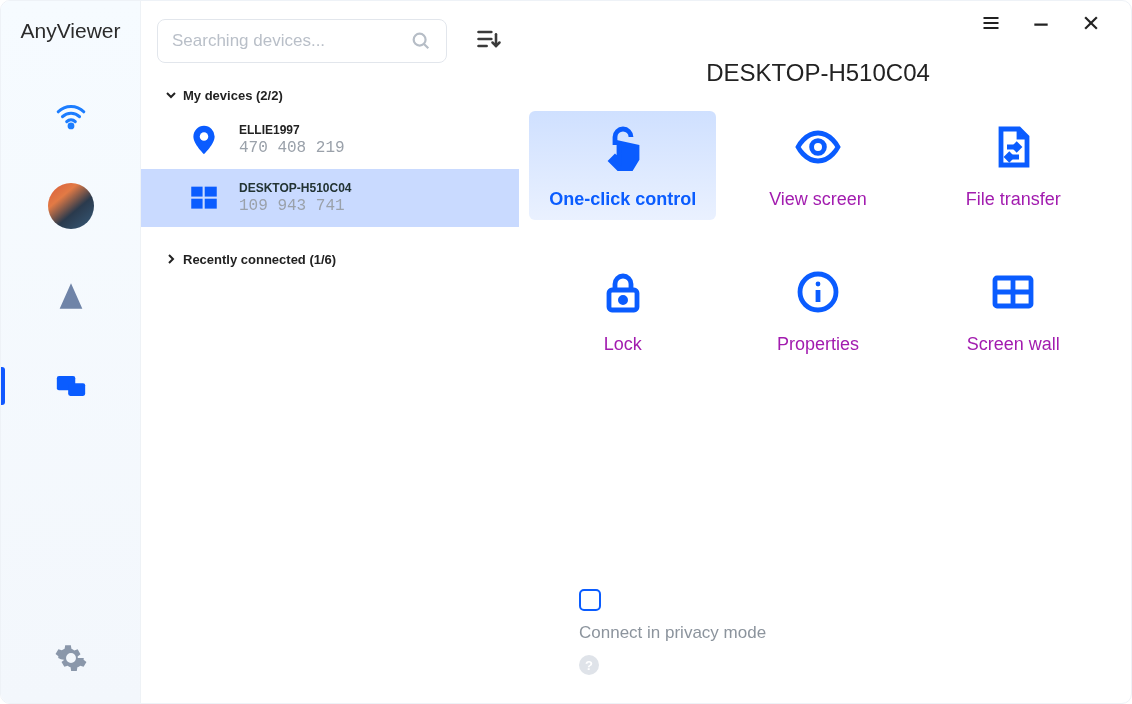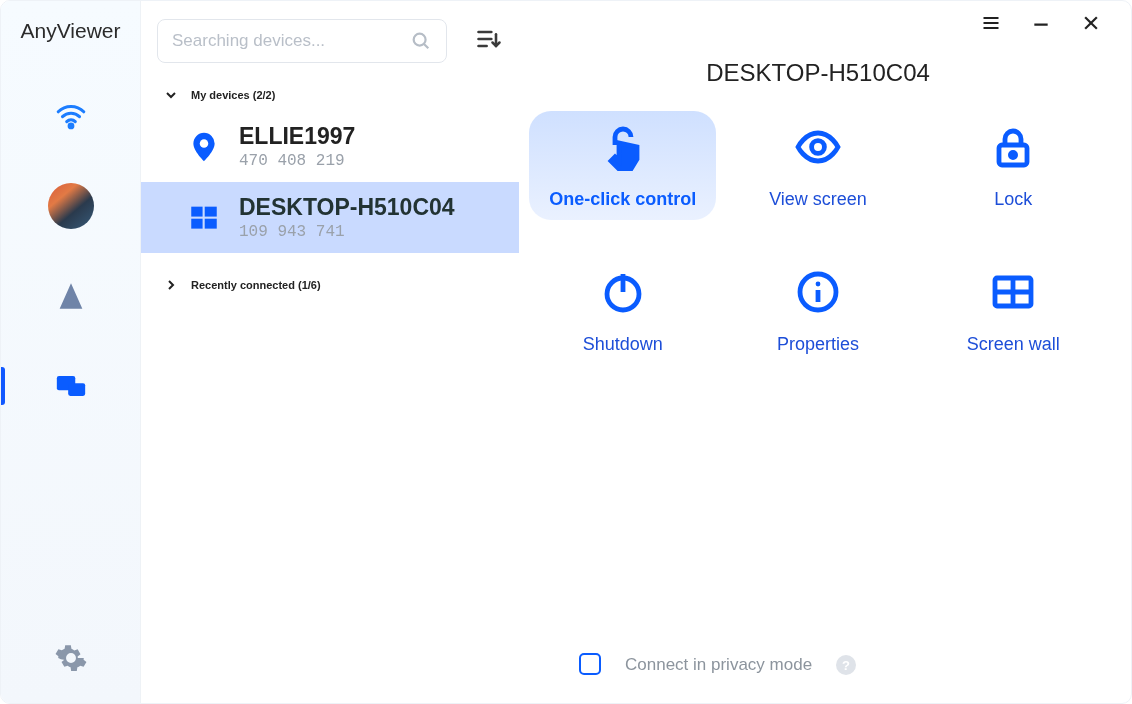--- a/index.html
+++ b/index.html
@@ -33,46 +33,46 @@
   .main { flex:1; display:flex; }
   .devices-col { width: 378px; padding: 18px 0 0 0; display:flex; flex-direction:column; }
   .search-row { display:flex; align-items:center; gap:28px; padding:0 16px; }
   .search-box { flex:1; display:flex; align-items:center; border:1px solid #e2e6ec; border-radius:8px; padding:0 14px; height:44px; color:#b0b6bf; }
   .search-box input { flex:1; border:none; outline:none; font-size:17px; color:#333; background:transparent; }
   .search-box input::placeholder { color:#b9bfc8; }
   .search-box .mag { width:22px; height:22px; }
   .sort-btn { cursor:pointer; }
   .sort-btn svg { width:28px; height:28px; }
 
-  .group-header { display:flex; align-items:center; gap:12px; padding:24px 22px 8px 22px; font-size:11px; font-weight:600; color:#222; cursor:pointer; }
+  .group-header { display:flex; align-items:center; gap:4px; padding:24px 22px 8px 22px; font-size:13px; font-weight:600; color:#222; cursor:pointer; }
   .chev { width:16px; height:16px; }
 
   .device-row { display:flex; align-items:center; gap:18px; padding:12px 0 12px 46px; cursor:pointer; }
   .device-row.selected { background:#c9daff; }
   .device-icon { width:34px; height:34px; display:flex; align-items:center; justify-content:center; }
-  .device-text .name { font-size:23px; font-weight:600; color:#222; }
+  .device-text .name { font-size:12px; font-weight:600; color:#222; }
   .device-row.selected .name { color:#233; }
   .device-text .id { font-size:16px; color:#9aa1aa; margin-top:2px;font-family:Liberation Mono, monospace; }
 
   
   .right-pane { flex:1; display:flex; flex-direction:column; padding:0 24px 0 10px; }
   .titlebar { height:48px; display:flex; justify-content:flex-end; align-items:center; gap:30px; padding-right:6px; }
   .titlebar .tb-btn { cursor:pointer; }
   .titlebar svg { width:20px; height:20px; }
   .device-title { font-size:24px; font-weight:500; color:#222; text-align:center; margin:10px 0 24px 0; }
 
   .action-grid { display:grid; grid-template-columns: repeat(3, 1fr); column-gap:8px; row-gap:36px; padding: 0 0 0 0; }
-  .action { display:flex; flex-direction:column; align-items:center; gap:16px; padding:10px 4px; border-radius:22px; cursor:pointer; }
+  .action { display:flex; flex-direction:column; align-items:center; gap:16px; padding:10px 4px; border-radius:6px; cursor:pointer; }
   .action.highlight { background:linear-gradient(180deg,#cfe0ff 0%,#eaf1ff 100%); }
   .action .ico { width:52px; height:52px; display:flex; align-items:center; justify-content:center; }
   .action .ico svg { width:48px; height:48px; stroke:#0a5cff; stroke-width:2.4; fill:none; }
-  .action .label { font-size:18px; color:#1d4ed8; font-weight:500; }
+  .action .label { font-size:18px; color:#a21caf; font-weight:500; }
   .action.highlight .label { color:#0a5cff; font-weight:600; }
 
-  .privacy-row { margin-top:auto; display:flex; align-items:flex-end; gap:24px; padding: 10px 0 28px 50px; color:#8c949d; font-size:17px; }
+  .privacy-row { margin-top:auto; display:flex; align-items:flex-start; gap:12px; padding: 10px 0 28px 50px; color:#8c949d; font-size:17px;flex-direction:column; }
   .checkbox { width:22px; height:22px; border:2px solid #0a5cff; border-radius:5px; cursor:pointer; }
   .help-badge { width:20px; height:20px; border-radius:50%; background:#dfe3e9; color:#fff; display:flex; align-items:center; justify-content:center; font-size:13px; font-weight:700; }
 </style>
 </head>
 <body>
 
 <div class="app">
 
   <div class="sidebar">
     <div class="brand">AnyViewer</div>
@@ -217,42 +217,46 @@
         <div class="action">
           <div class="ico">
               <svg viewBox="0 0 24 24">
                 <path d="M2 12s3.5-7 10-7 10 7 10 7-3.5 7-10 7S2 12 2 12z"></path>
                 <circle cx="12" cy="12" r="3.2"></circle>
               </svg>
             </div>
           <div class="label">View screen</div>
         </div>
 
+        <div class="action">
+          <div class="ico">
+              <svg viewBox="0 0 24 24">
+                <path d="M6 3h9l4 4v14H6z"></path>
+                <path d="M15 3v4h4"></path>
+                <line x1="9" y1="12" x2="15" y2="12"></line>
+                <polyline points="13 10 15 12 13 14"></polyline>
+                <line x1="15" y1="17" x2="9" y2="17"></line>
+                <polyline points="11 15 9 17 11 19"></polyline>
+              </svg>
+            </div>
+          <div class="label">File transfer</div>
+        </div>
 
         <div class="action">
           <div class="ico">
               <svg viewBox="0 0 24 24">
                 <rect x="5" y="11" width="14" height="10" rx="1.5"></rect>
                 <path d="M8 11V8a4 4 0 118 0v3"></path>
                 <circle cx="12" cy="16" r="1.3" fill="#0a5cff"></circle>
               </svg>
             </div>
           <div class="label">Lock</div>
         </div>
 
 
-        <div class="action">
-          <div class="ico">
-              <svg viewBox="0 0 24 24">
-                <circle cx="12" cy="13" r="8"></circle>
-                <line x1="12" y1="3" x2="12" y2="12"></line>
-              </svg>
-            </div>
-          <div class="label">Shutdown</div>
-        </div>
 
         <div class="action">
           <div class="ico">
               <svg viewBox="0 0 24 24">
                 <circle cx="12" cy="12" r="9"></circle>
                 <line x1="12" y1="11" x2="12" y2="17"></line>
                 <circle cx="12" cy="8" r="1.2" fill="#0a5cff" stroke="none"></circle>
               </svg>
             </div>
           <div class="label">Properties</div>

